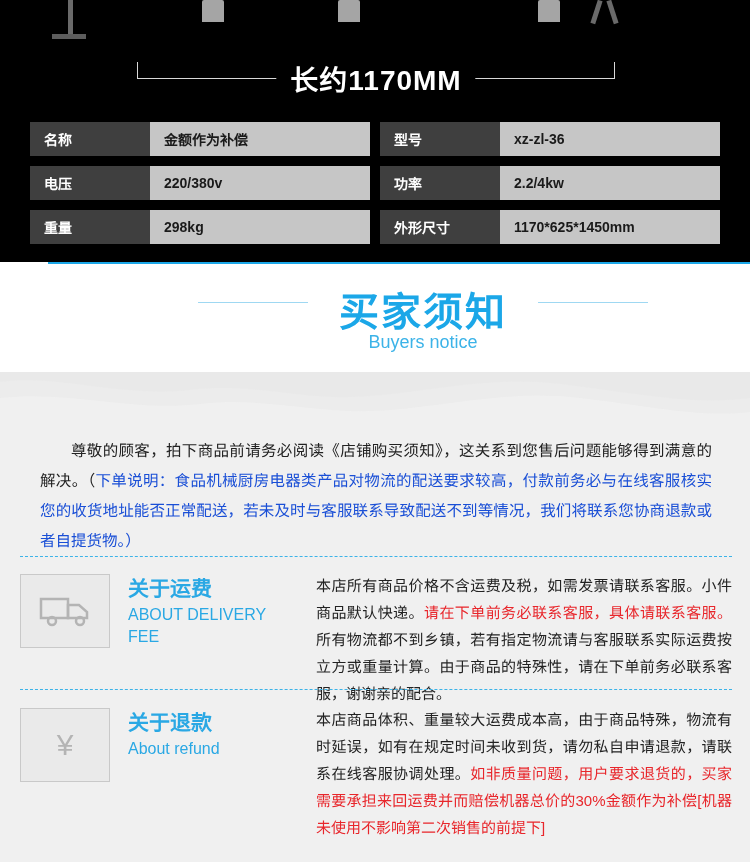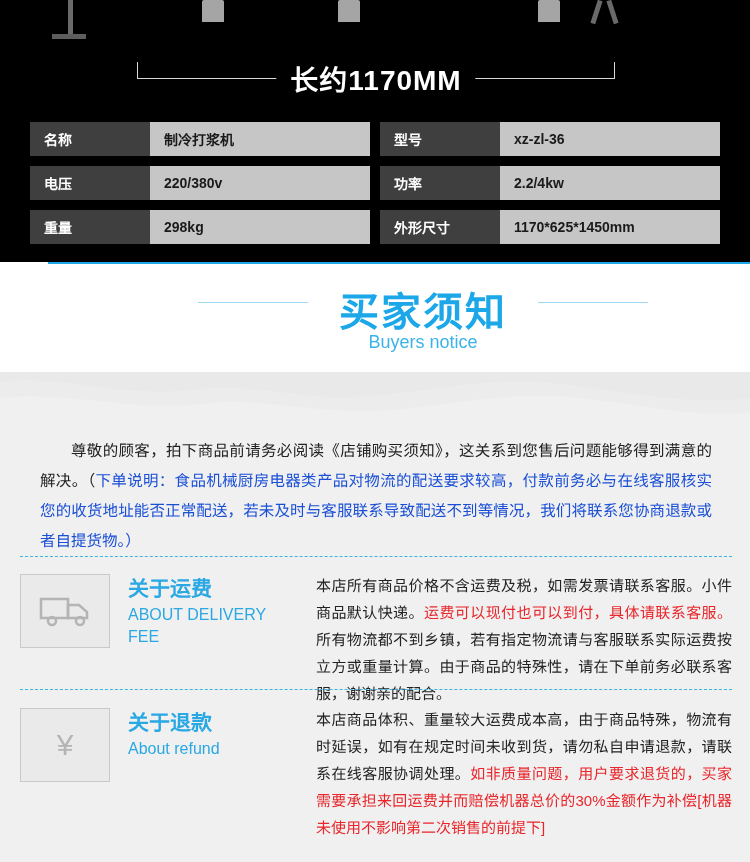--- a/index.html
+++ b/index.html
@@ -282,21 +282,21 @@
       <div class="dim-cap right"></div>
       <div class="dim-text-holder">
         <span style="color:#fff;font-size:28px;font-weight:bold;letter-spacing:1px;">长约1170MM</span>
       </div>
     </div>
 
     <div class="specs">
       <div class="spec-row">
         <div class="spec-cell">
           <div class="spec-key">名称</div>
-          <div class="spec-val">制冷打浆机</div>
+          <div class="spec-val">金额作为补偿</div>
         </div>
         <div class="spec-cell">
           <div class="spec-key">型号</div>
           <div class="spec-val">xz-zl-36</div>
         </div>
       </div>
       <div class="spec-row">
         <div class="spec-cell">
           <div class="spec-key">电压</div>
           <div class="spec-val">220/380v</div>
@@ -345,21 +345,21 @@
           <path d="M3,5 L30,5 L30,24 L3,24 Z" fill="none" stroke="#b4b4b4" stroke-width="2.5"></path>
           <path d="M30,11 L41,11 L49,18 L49,24 L30,24 Z" fill="none" stroke="#b4b4b4" stroke-width="2.5"></path>
           <circle cx="14" cy="27" r="4" fill="none" stroke="#b4b4b4" stroke-width="2.5"></circle>
           <circle cx="42" cy="27" r="4" fill="none" stroke="#b4b4b4" stroke-width="2.5"></circle>
         </svg>
       </div>
       <div class="block-head">
         <div class="cn">关于运费</div>
         <div class="en">ABOUT DELIVERY FEE</div>
       </div>
-      <div class="block-text"><span>本店所有商品价格不含运费及税，如需发票请联系客服。小件商品默认快递。</span><span class="red">运费可以现付也可以到付，具体请联系客服。</span><span>所有物流都不到乡镇，若有指定物流请与客服联系实际运费按立方或重量计算。由于商品的特殊性，请在下单前务必联系客服，谢谢亲的配合。</span></div>
+      <div class="block-text"><span>本店所有商品价格不含运费及税，如需发票请联系客服。小件商品默认快递。</span><span class="red">请在下单前务必联系客服，具体请联系客服。</span><span>所有物流都不到乡镇，若有指定物流请与客服联系实际运费按立方或重量计算。由于商品的特殊性，请在下单前务必联系客服，谢谢亲的配合。</span></div>
     </div>
 
     <div class="divider two"></div>
 
     <div class="block two">
       <div class="icon-box">
         <svg width="40" height="40" viewBox="0 0 40 40">
           <text x="20" y="30" text-anchor="middle" font-size="30" fill="#b4b4b4" font-family="Liberation Sans, sans-serif">¥</text>
         </svg>
       </div>

